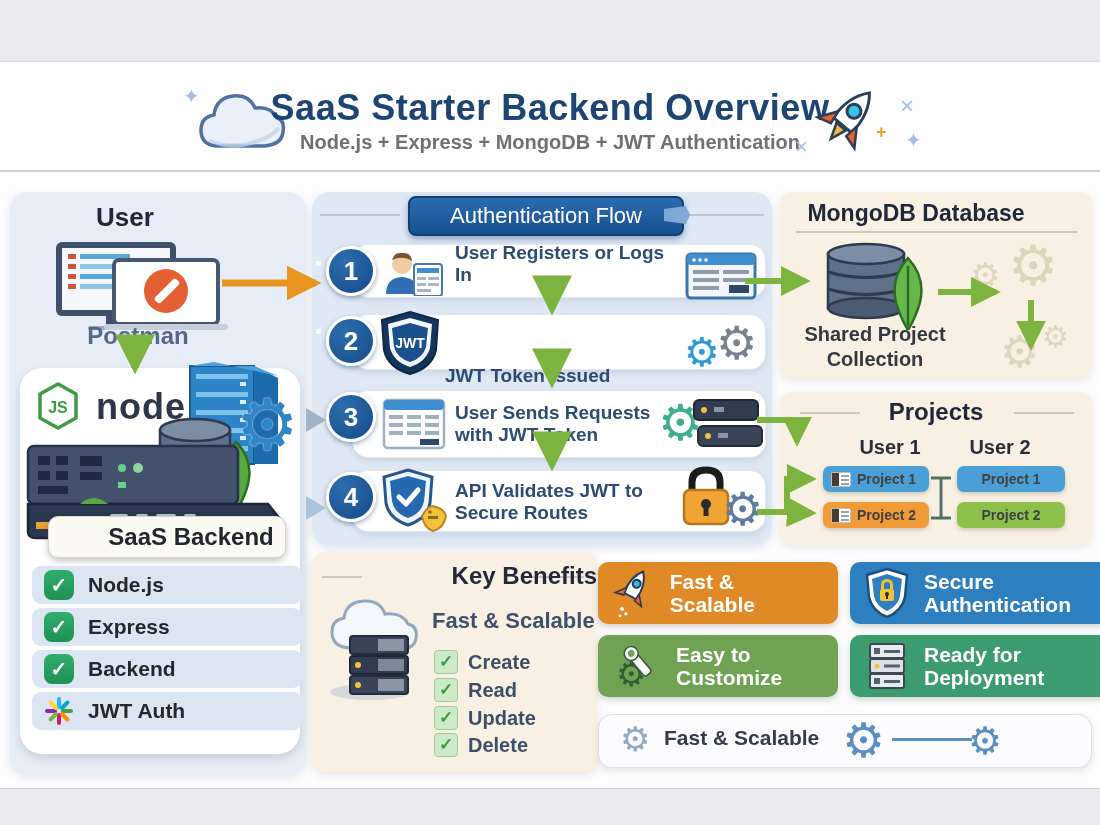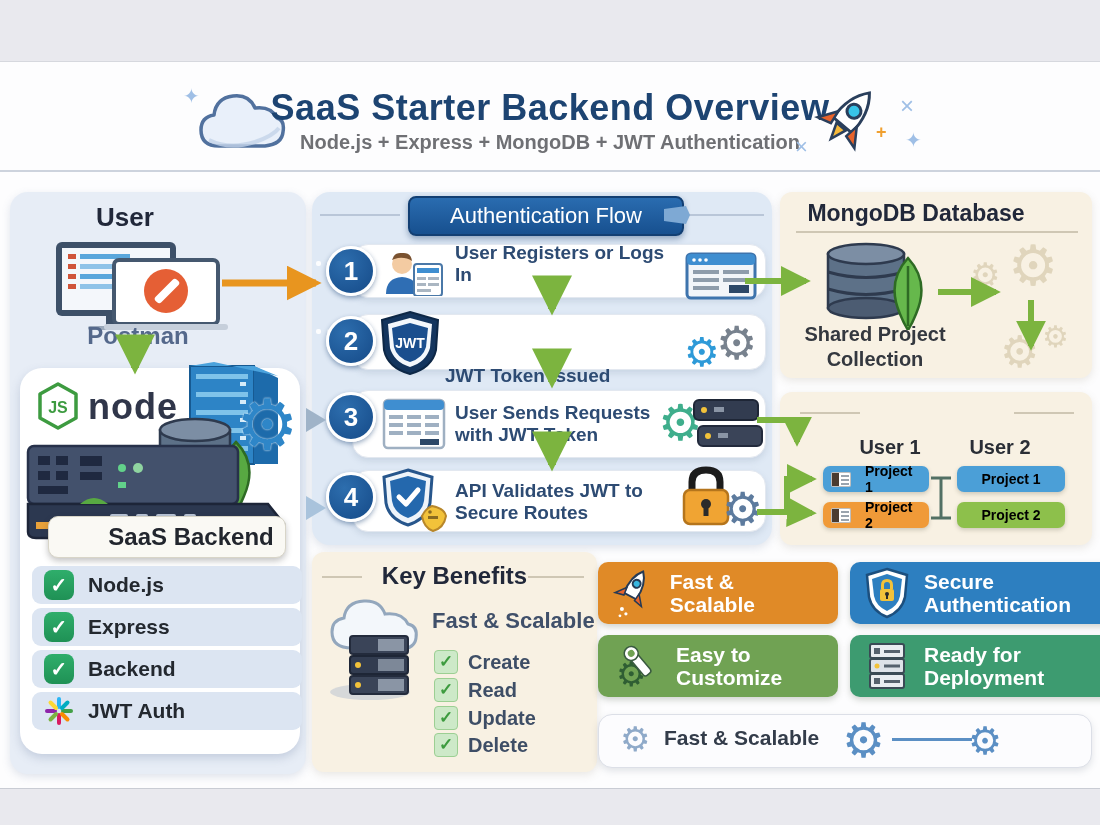--- a/index.html
+++ b/index.html
@@ -18,21 +18,21 @@
   .ptitle{font-size:23px;font-weight:bold;color:#21283a;}
   .banner{background:linear-gradient(#2a6cb0,#17508f);border:2px solid #123f73;border-radius:8px;color:#fff;
           font-size:22px;font-weight:normal;text-align:center;line-height:36px;box-shadow:0 3px 6px rgba(20,60,110,.4);}
   .flank{height:2px;background:#b9c6d8;}
   .steprow{background:#fff;border:1px solid #e3e8f0;border-radius:16px;box-shadow:0 3px 6px rgba(100,120,150,.18);}
   .stepnum{width:44px;height:44px;border-radius:50%;background:radial-gradient(circle at 35% 30%,#2d6eae,#154a88);
            border:3px solid #fff;box-shadow:0 2px 5px rgba(20,60,110,.45);color:#fff;font-size:26px;font-weight:bold;
            text-align:center;line-height:44px;}
   .steptext{font-size:19px;font-weight:bold;color:#2d4b73;line-height:1.15;}
   .gear{font-family:"DejaVu Sans",sans-serif;line-height:1;display:inline-block;}
-  .chip{border-radius:7px;color:#000000;font-size:14px;font-weight:bold;display:flex;align-items:center;gap:14px;
+  .chip{border-radius:7px;color:#404040;font-size:14px;font-weight:bold;display:flex;align-items:center;gap:6px;
         padding:0 8px;height:26px;box-shadow:0 2px 4px rgba(80,80,60,.25);}
   .chip .doc{width:20px;height:15px;background:#fff;border-radius:2px;position:relative;flex:0 0 auto;
              box-shadow:inset 0 0 0 1px rgba(0,0,0,.25);}
   .chip .doc:before{content:"";position:absolute;left:1px;top:1px;width:7px;height:13px;background:#4a3b30;}
   .chip .doc:after{content:"";position:absolute;left:10px;top:3px;width:8px;height:2px;background:#9aa4ae;box-shadow:0 4px 0 #9aa4ae,0 8px 0 #9aa4ae;}
   .stackrow{background:#dce5f2;border-radius:9px;display:flex;align-items:center;gap:14px;padding-left:12px;}
   .stackrow .lbl{font-size:21px;font-weight:bold;color:#23282f;}
   .checksq{width:30px;height:30px;background:linear-gradient(#2fae6b,#1f9155);border-radius:8px;color:#fff;
            font-size:20px;font-weight:bold;text-align:center;line-height:30px;}
   .minicheck{width:22px;height:22px;background:#cde9c8;border:1px solid #9ccf93;border-radius:4px;color:#3d9b3f;
@@ -117,21 +117,21 @@
           <rect x="58" y="74" width="6" height="4"></rect>
         </g>
     </g>
   </svg>
   <span class="abs gear" style="left:236px;top:390px;font-size:70px;color:#2e86c8;text-shadow:0 0 2px #fff;">⚙</span>
 
   <svg class="abs" style="left:36px;top:382px;" width="44" height="48" viewBox="0 0 44 48">
     <path d="M22 2 L40 12 L40 36 L22 46 L4 36 L4 12 Z" fill="#fff" stroke="#3d9b40" stroke-width="3.5" stroke-linejoin="round"></path>
     <text x="22" y="31" text-anchor="middle" font-size="16" font-weight="bold" fill="#3d9b40" font-family="Liberation Sans, sans-serif">JS</text>
   </svg>
-  <div class="abs" style="left:88px;top:386px;font-size:36px;font-weight:bold;color:#30364a;letter-spacing:1px;">node</div>
+  <div class="abs" style="left:96px;top:386px;font-size:36px;font-weight:bold;color:#30364a;letter-spacing:1px;">node</div>
 
   <svg class="abs" style="left:150px;top:412px;" width="110" height="108" viewBox="0 0 110 108">
     <g stroke="#2e3a4e" stroke-width="2.5">
       <path d="M10 18 L80 18 L80 82 L10 82 Z" fill="#5d7188"></path>
       <ellipse cx="45" cy="18" rx="35" ry="11" fill="#7c8ea4"></ellipse>
       <path d="M10 38 Q45 50 80 38" fill="none" stroke-width="3"></path>
       <path d="M10 58 Q45 70 80 58" fill="none" stroke-width="3"></path>
       <ellipse cx="45" cy="82" rx="35" ry="11" fill="#4c5c72"></ellipse>
     </g>
     <path d="M86 30 Q108 52 94 84 Q90 94 86 100 Q82 94 78 84 Q64 52 86 30 Z" fill="#58a942" stroke="#2e6b24" stroke-width="2.5"></path>
@@ -321,20 +321,21 @@
       <ellipse cx="46" cy="70" rx="38" ry="10" fill="#4c5c72"></ellipse>
     </g>
     <path d="M88 20 Q110 44 96 76 Q92 86 88 92 Q84 86 80 76 Q66 44 88 20 Z" fill="#66b84c" stroke="#2e6b24" stroke-width="2.5"></path>
     <path d="M88 28 L88 88" stroke="#2e6b24" stroke-width="2.5"></path>
   </svg>
   <div class="abs" style="left:790px;top:322px;width:170px;text-align:center;font-size:20px;font-weight:bold;color:#34383f;line-height:1.25;">Shared Project Collection</div>
 
   <div class="abs panel-cream" style="left:780px;top:392px;width:312px;height:153px;"></div>
   <div class="abs flank" style="left:800px;top:412px;width:60px;background:#cfc7b4;"></div>
   <div class="abs flank" style="left:1014px;top:412px;width:60px;background:#cfc7b4;"></div>
+  <div class="abs ptitle" style="left:780px;top:398px;width:312px;text-align:center;font-size:24px;">Projects</div>
   <div class="abs" style="left:840px;top:436px;width:100px;text-align:center;font-size:20px;font-weight:bold;color:#2a2e36;">User 1</div>
   <div class="abs" style="left:950px;top:436px;width:100px;text-align:center;font-size:20px;font-weight:bold;color:#2a2e36;">User 2</div>
 
   <div class="abs chip" style="left: 823px; top: 466px; width: 90px; background: rgb(75, 159, 215);">
     <span class="doc"></span>
     <span>Project 1</span>
   </div>
   <div class="abs chip" style="left: 823px; top: 502px; width: 90px; background: rgb(240, 154, 56);">
     <span class="doc"></span>
     <span>Project 2</span>
@@ -349,21 +350,21 @@
     <g stroke="#527064" stroke-width="3">
         <line x1="13" y1="6" x2="13" y2="46"></line>
         <line x1="3" y1="6" x2="23" y2="6"></line>
         <line x1="3" y1="46" x2="23" y2="46"></line>
       </g>
   </svg>
 
   <div class="abs panel-cream" style="left:312px;top:552px;width:285px;height:220px;"></div>
   <div class="abs flank" style="left:322px;top:576px;width:40px;background:#cfc7b4;"></div>
   <div class="abs flank" style="left:528px;top:576px;width:56px;background:#cfc7b4;"></div>
-  <div class="abs ptitle" style="left:312px;top:562px;width:285px;text-align:center;font-size:24px;">Key Benefits</div>
+  <div class="abs ptitle" style="left:312px;top:562px;width:285px;text-align:right;font-size:24px;">Key Benefits</div>
   <svg class="abs" style="left:322px;top:592px;" width="112" height="112" viewBox="0 0 112 112">
     <path d="M30 56 Q10 56 10 40 Q10 28 22 26 Q24 10 42 9 Q58 8 63 22 Q80 20 86 32 Q96 34 94 46 Q93 56 78 58 Z" fill="#f3f7fb" stroke="#93a7bd" stroke-width="3"></path>
     <ellipse cx="48" cy="100" rx="40" ry="8" fill="#c8cdd4" opacity=".7"></ellipse>
     <g>
       <rect x="28" y="44" width="58" height="18" rx="3" fill="#3a4458" stroke="#232b3c" stroke-width="2"></rect>
       <rect x="56" y="47" width="26" height="12" fill="#8a95a5"></rect>
       <rect x="28" y="64" width="58" height="18" rx="3" fill="#323c50" stroke="#1e2636" stroke-width="2"></rect>
       <circle cx="36" cy="73" r="3" fill="#f2c23a"></circle>
         <rect x="56" y="67" width="26" height="12" fill="#7d8898"></rect>
       <rect x="28" y="84" width="58" height="18" rx="3" fill="#3a4458" stroke="#232b3c" stroke-width="2"></rect>

